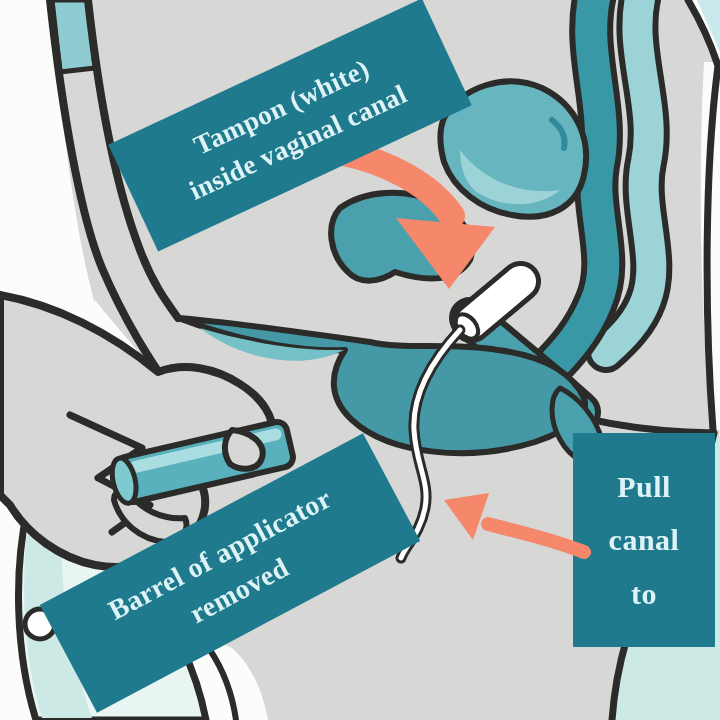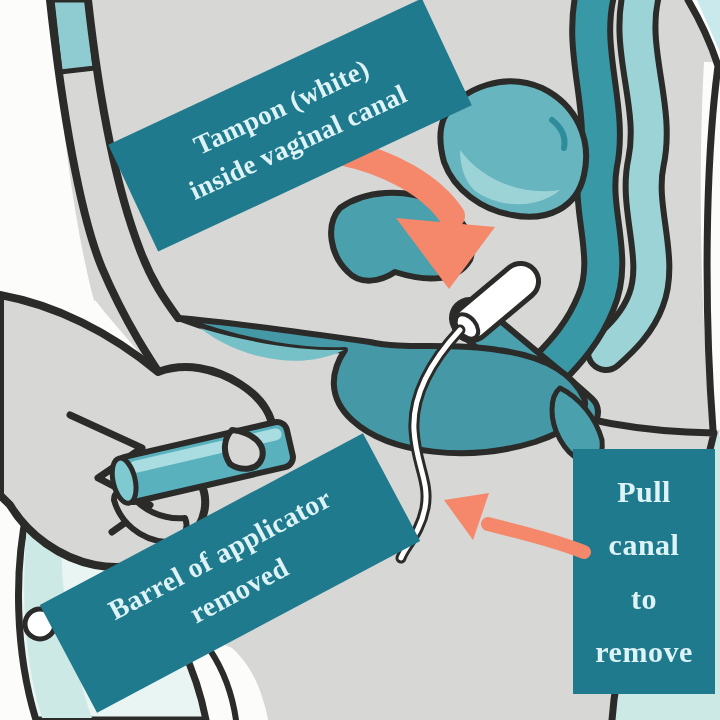--- a/index.html
+++ b/index.html
@@ -11,21 +11,21 @@
   .art.top{z-index:30;pointer-events:none;}
   .label-box{
     position:absolute;z-index:20;
     background:var(--label-background,#1f7a8e);
     color:var(--label-text,#ddf3f6);
     display:flex;flex-direction:column;align-items:center;justify-content:center;
     text-align:center;font-weight:700;letter-spacing:.5px;
   }
   .box-tampon{left:117px;top:66px;width:346px;height:118px;transform:rotate(-25deg);font-size:27px;line-height:1.45;}
   .box-barrel{left:47px;top:512px;width:366px;height:122px;transform:rotate(-28deg);font-size:28px;line-height:1.45;}
-  .box-pull{left:573px;top:449px;width:142px;height:245px;font-size:30px;line-height:1.78;}
+  .box-pull{left:573px;top:433px;width:142px;height:214px;font-size:30px;line-height:1.78;}
 </style>
 </head>
 <body>
 
 <div class="stage">
 
   <svg class="art" width="720" height="720" viewBox="0 0 720 720">
 
     <rect x="0" y="0" width="720" height="720" style="fill:var(--background)"></rect>
 
@@ -119,21 +119,20 @@
 
   <div class="label-box box-barrel">
     <div>Barrel of applicator</div>
     <div>removed</div>
   </div>
 
   <div class="label-box box-pull">
     <div>Pull</div>
     <div>canal</div>
     <div>to</div>
-    <div>remove</div>
   </div>
 
   <svg class="art top" width="720" height="720" viewBox="0 0 720 720">
     <g>
       <path d="M584,552 C548,538 518,532 488,524" style="fill:none;stroke:var(--arrow-coral);stroke-width:14;stroke-linecap:round"></path>
       <polygon points="444,500 489,493 473,540" style="fill:var(--arrow-coral)"></polygon>
     </g>
   </svg>
 
 </div>

